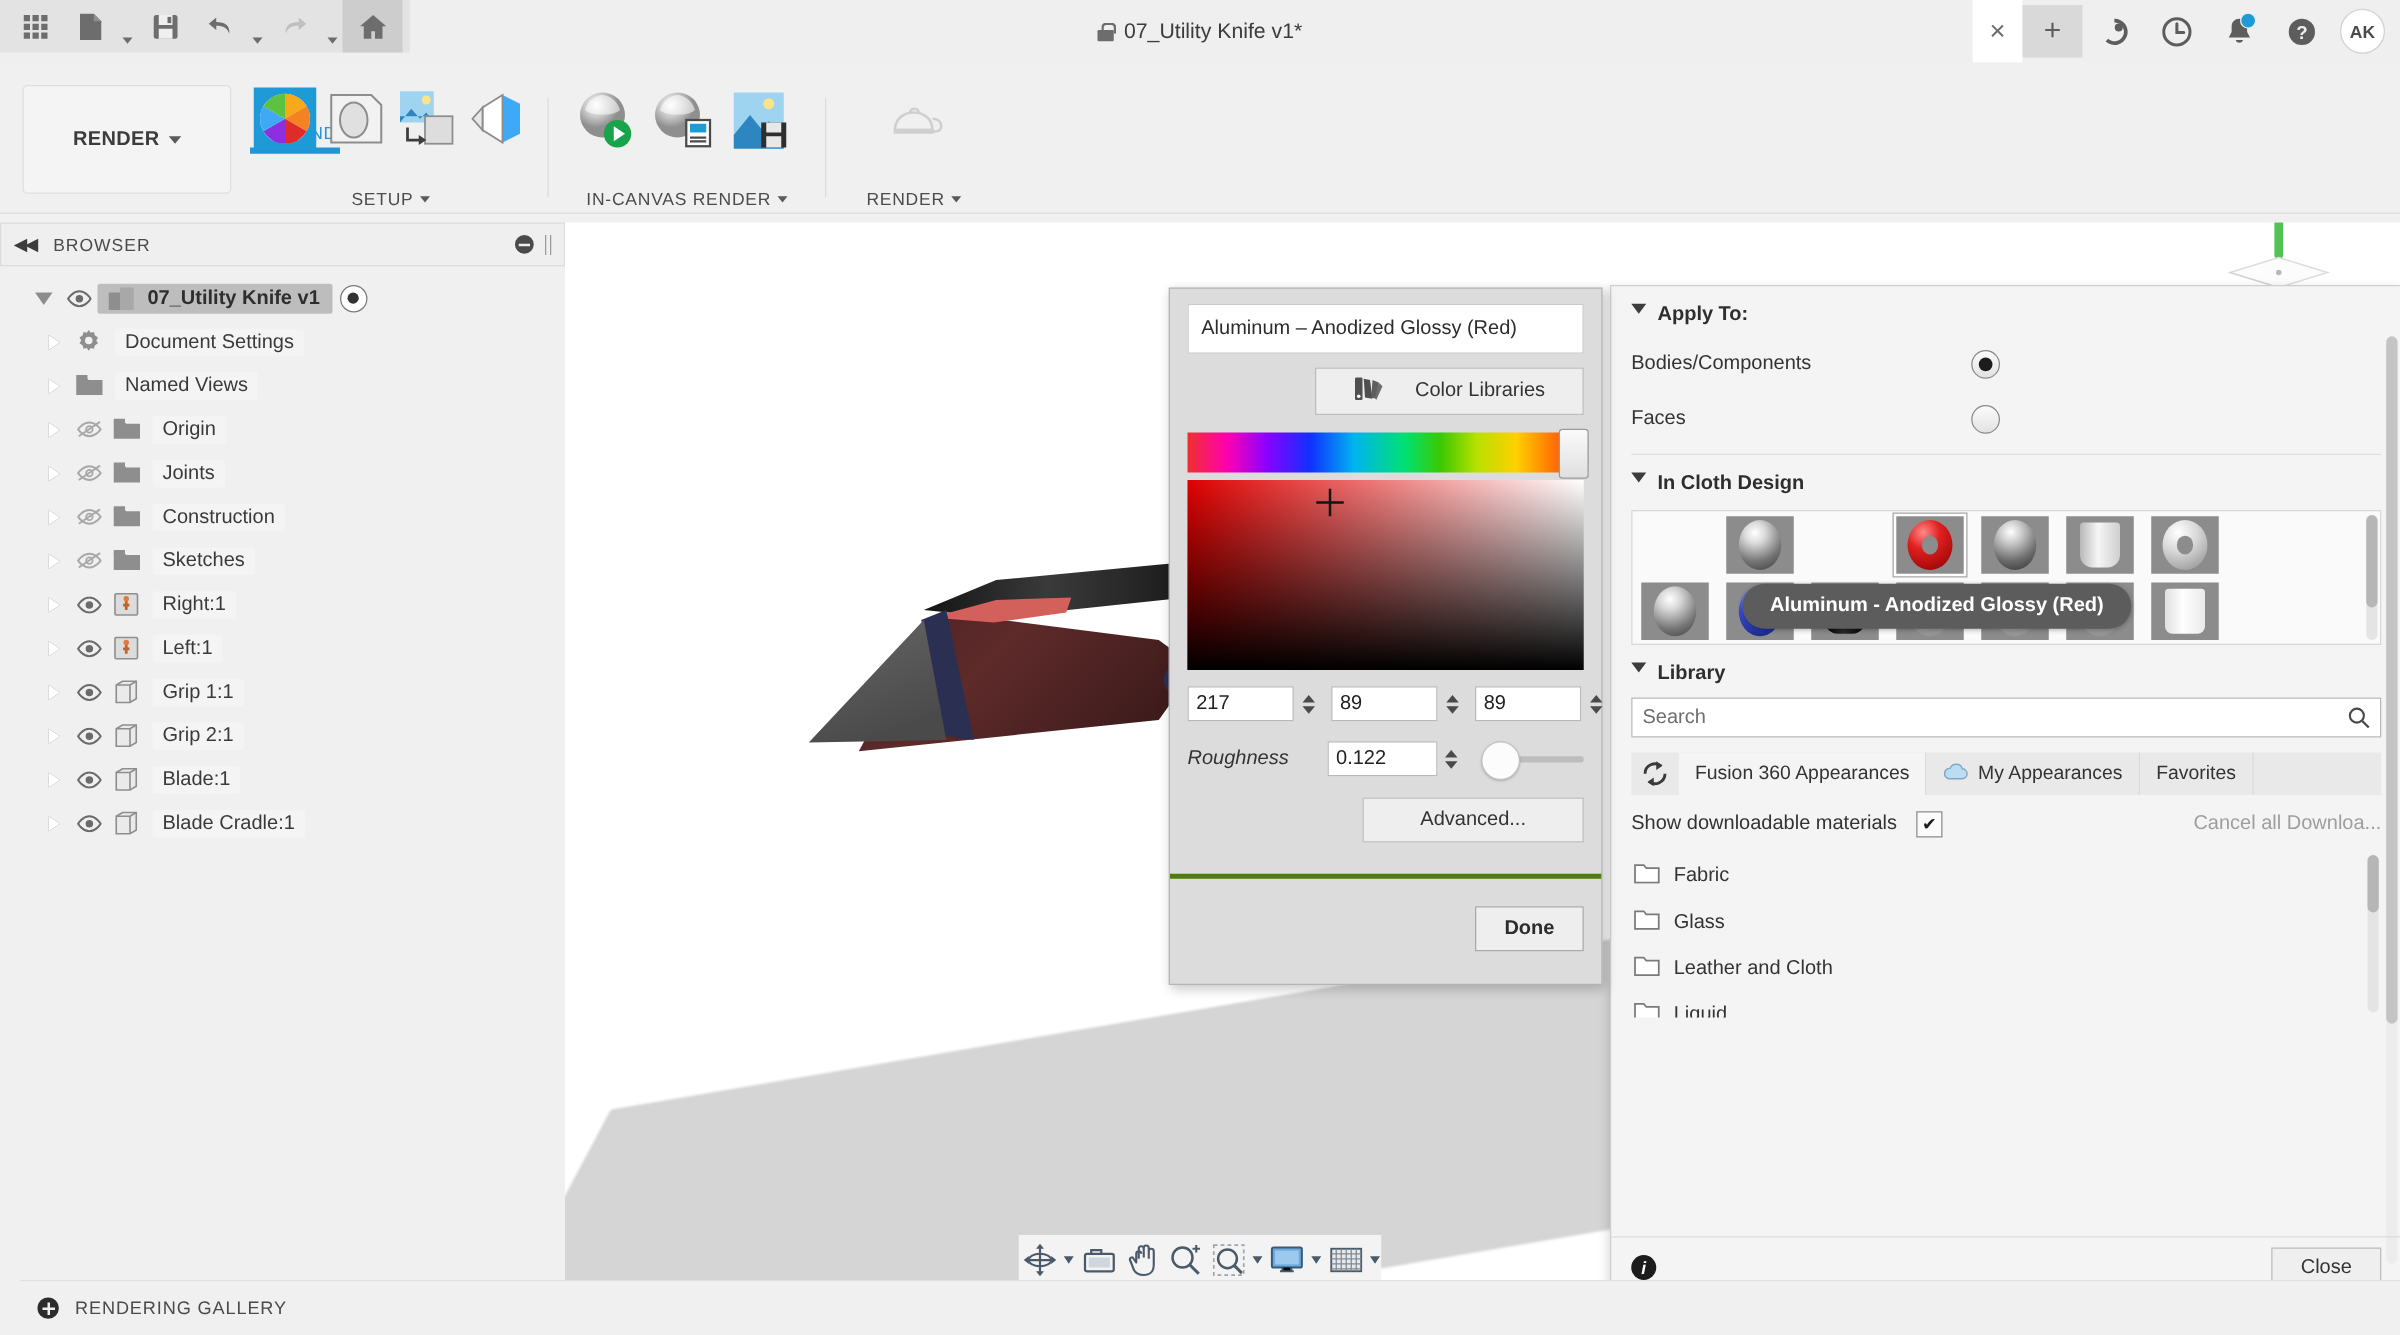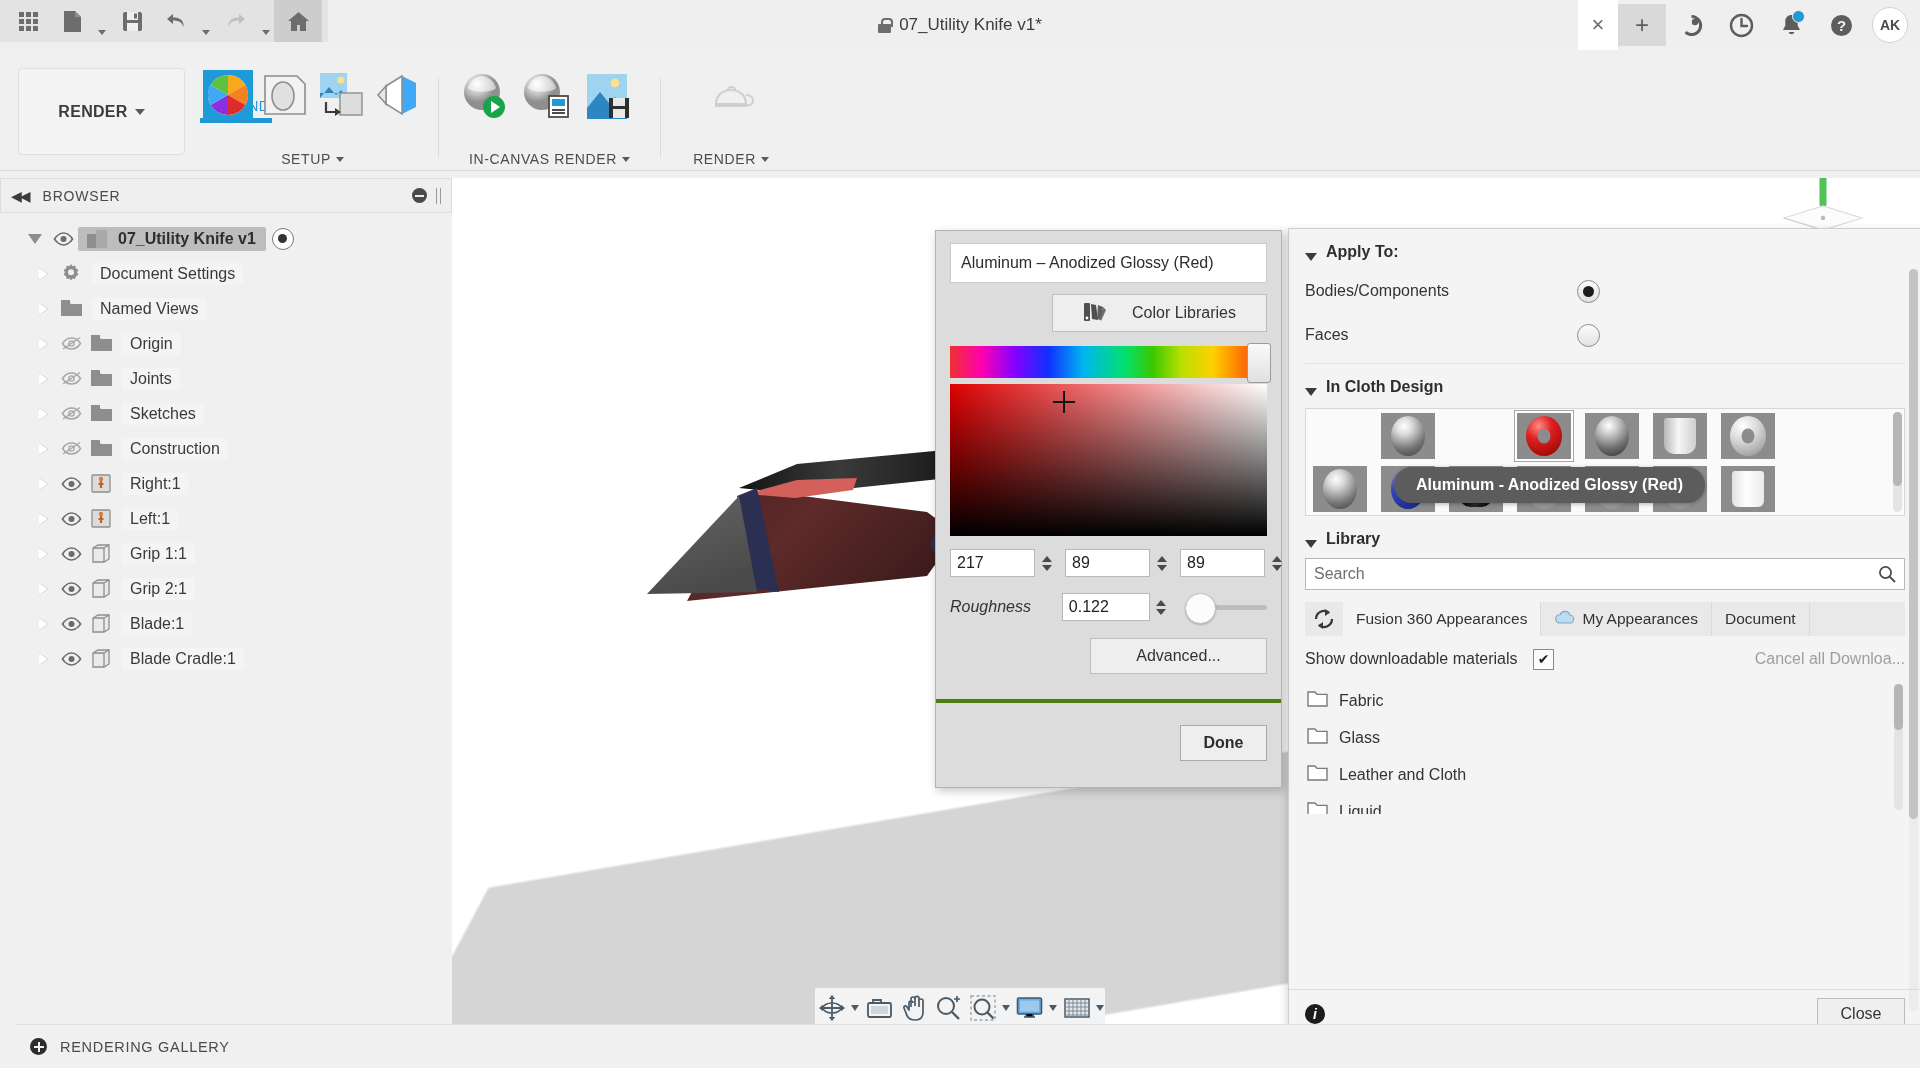--- a/index.html
+++ b/index.html
@@ -109,21 +109,21 @@
   .slider{position:relative;width:80px;height:5px;background:#bdbdbd;border-radius:3px;margin-left:9px;cursor:pointer;}
   .slider .knob{position:absolute;left:-4px;top:-12px;width:29px;height:29px;border-radius:50%;background:#fcfcfc;border:1px solid #c2c2c2;box-shadow:0 1px 2px rgba(0,0,0,.2);}
   .adv-btn{margin:16px 0 0 auto;width:175px;height:34px;background:#eee;border:1px solid #bdbdbd;display:flex;align-items:center;justify-content:center;font-size:16px;color:#333;cursor:pointer;}
   .cdlg-foot{position:absolute;left:0;bottom:0;width:100%;height:84px;border-top:4px solid #4d7c0f;font-weight:bold;}
   .done-btn{position:absolute;right:14px;top:22px;width:85px;height:34px;background:#eee;border:1px solid #a9a9a9;display:flex;align-items:center;justify-content:center;font-size:16px;color:#2c2c2c;cursor:pointer;}
 
   
   .apanel{position:absolute;left:1288px;top:228px;width:632px;height:808px;background:#f4f4f4;border:1px solid #cfcfcf;box-shadow:-2px 2px 8px rgba(0,0,0,.15);}
   .ap-hd{height:34px;display:flex;align-items:center;gap:11px;padding:0 14px;border-bottom:1px solid #e0e0e0;}
   .ap-title{font-size:14.5px;letter-spacing:.7px;color:#4a4a4a;}
-  .sect-hd{display:flex;align-items:flex-end;gap:9px;padding:14px 16px 8px 16px;font-size:16px;font-weight:bold;color:#2e2e2e;cursor:pointer;}
+  .sect-hd{display:flex;align-items:flex-start;gap:9px;padding:14px 16px 8px 16px;font-size:16px;font-weight:bold;color:#2e2e2e;cursor:pointer;}
   .sect-hd i{border-left:6px solid transparent;border-right:6px solid transparent;border-top:8px solid #3c3c3c;}
   .aprow{display:flex;align-items:center;height:44px;padding:0 16px;font-size:16px;}
   .aprow .rl{width:272px;color:#333;}
   .radio{width:21px;height:21px;border-radius:50%;border:1.5px solid #8a8a8a;background:linear-gradient(to bottom,#fbfbfb,#e2e2e2);display:flex;align-items:center;justify-content:center;cursor:pointer;}
   .radio.on::after{content:"";width:11px;height:11px;border-radius:50%;background:#1c1c1c;}
   .divider{height:1px;background:#e0e0e0;margin:6px 16px 0 16px;}
 
   .swatchbox{margin:4px 16px 0 16px;height:106px;background:#fafafa;border:1px solid #d7d7d7;position:relative;overflow:hidden;}
   .swrow{display:flex;height:53px;}
   .swcell{width:68px;height:53px;display:flex;align-items:center;justify-content:center;cursor:pointer;box-sizing:border-box;}
@@ -600,41 +600,41 @@
               <circle cx="10.5" cy="7.5" r="2.6" fill="none" stroke="#a8a8a8" stroke-width="1.4"></circle>
               <path d="M2 13L19 1.5" stroke="#a8a8a8" stroke-width="1.5"></path>
             </svg>
         </span>
         <span class="tico">
           <svg width="23" height="19" viewBox="0 0 23 19">
               <path d="M1 3h8l2 2h11v12H1z" fill="#8e8e8e"></path>
               <rect x="1" y="1" width="9" height="3" fill="#8e8e8e"></rect>
             </svg>
         </span>
-        <span class="tlabel">Sketches</span>
+        <span class="tlabel">Construction</span>
       </div>
 
       <div class="trow">
         <span class="arrow">
             <span class="arrow-tri"></span>
           </span>
         <span class="eye">
           <svg width="21" height="15" viewBox="0 0 21 15">
               <path d="M10.5 2C5 2 1.5 7.5 1.5 7.5s3.5 5.5 9 5.5 9-5.5 9-5.5S16 2 10.5 2z" fill="none" stroke="#a8a8a8" stroke-width="1.5"></path>
               <circle cx="10.5" cy="7.5" r="2.6" fill="none" stroke="#a8a8a8" stroke-width="1.4"></circle>
               <path d="M2 13L19 1.5" stroke="#a8a8a8" stroke-width="1.5"></path>
             </svg>
         </span>
         <span class="tico">
           <svg width="23" height="19" viewBox="0 0 23 19">
               <path d="M1 3h8l2 2h11v12H1z" fill="#8e8e8e"></path>
               <rect x="1" y="1" width="9" height="3" fill="#8e8e8e"></rect>
             </svg>
         </span>
-        <span class="tlabel">Construction</span>
+        <span class="tlabel">Sketches</span>
       </div>
 
       <div class="trow">
         <span class="arrow">
             <span class="arrow-tri"></span>
           </span>
         <span class="eye">
           <svg width="21" height="14" viewBox="0 0 21 14">
               <path d="M10.5 1C5 1 1.5 7 1.5 7s3.5 6 9 6 9-6 9-6-3.5-6-9-6z" fill="none" stroke="#6b6b6b" stroke-width="1.6"></path>
               <circle cx="10.5" cy="7" r="3" fill="#6b6b6b"></circle>
@@ -869,21 +869,21 @@
       </span>
       <span class="libtab">
         <span>
           <svg width="21" height="14" viewBox="0 0 21 14">
               <path d="M5.5 13h10a4 4 0 0 0 .4-8 5.2 5.2 0 0 0-9.8-.3A3.9 3.9 0 0 0 5.5 13z" fill="#bcdcf2" stroke="#7fa8c4" stroke-width="1.1"></path>
             </svg>
         </span>
         <span>My Appearances</span>
       </span>
       <span class="libtab">
-        <span>Document</span>
+        <span>Favorites</span>
       </span>
     </div>
 
     <div class="dlrow">
       <span class="l">Show downloadable materials</span>
       <span class="cbox">✔</span>
       <span class="cancel-dl">Cancel all Downloa...</span>
     </div>
 
     <div class="foldlist">

